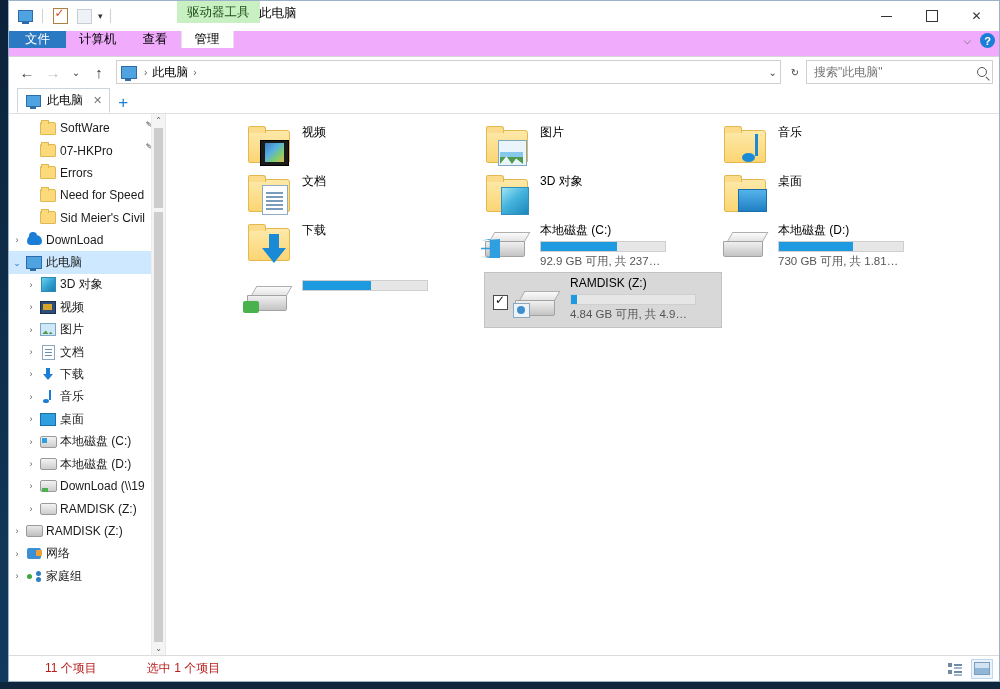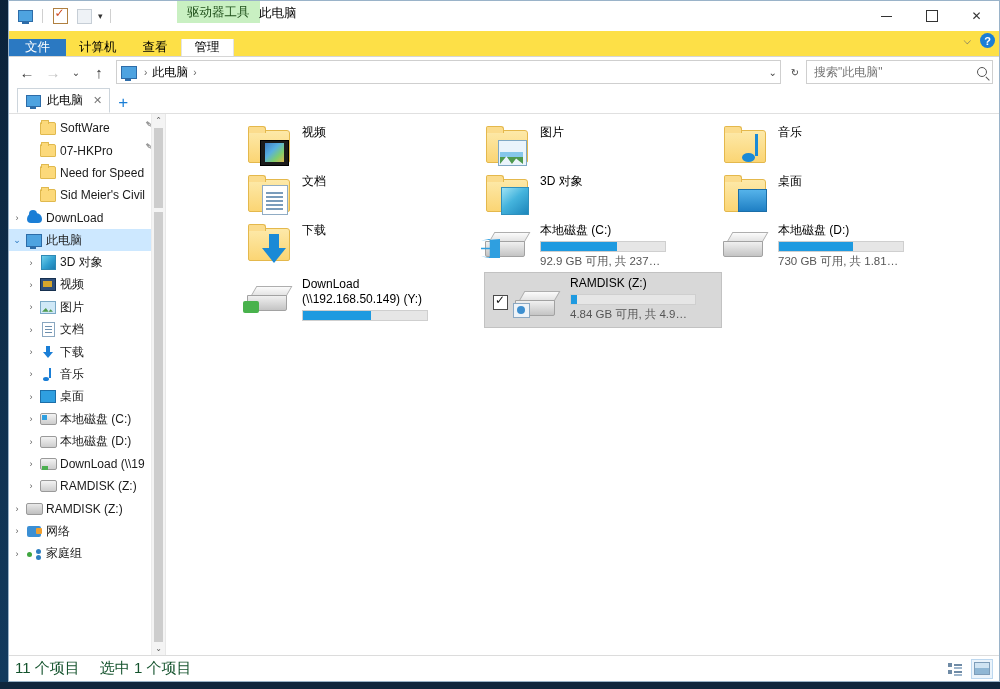--- a/index.html
+++ b/index.html
@@ -134,23 +134,23 @@
     align-items: center;
     justify-content: center;
     font-size: 12px;
     color: #333;
   }
   .wc .glyph-min { width: 11px; height: 1px; background: #333; }
   .wc .glyph-max { width: 10px; height: 10px; border: 1px solid #333; }
   
   .ribbonrow {
     height: 25px;
-    background: #fde047;
-    display: flex;
-    align-items: flex-end;
+    background: #f0abfc;
+    display: flex;
+    align-items: flex-start;
     position: relative;
     flex: none;
     border-bottom: 1px solid #d6d6d6;
   }
   .rtab {
     padding: 0 13px;
     display: flex;
     align-items: center;
     font-size: 12.5px;
     color: #000;
@@ -830,23 +830,24 @@
   .statusbar {
     height: 25px;
     border-top: 1px solid #dcdcdc;
     background: #fff;
     display: flex;
     align-items: center;
     padding: 0 6px;
     flex: none;
   }
   .status-item {
-    font-size: 15px;
-    color: #14532d;
+    font-size: 12px;
+    color: #b91c1c;
     margin-right: 20px;
+    margin-left: 30px;
   }
   .status-views {
     margin-left: auto;
     display: flex;
     gap: 5px;
     align-items: center;
   }
   .vbtn {
     width: 20px; height: 18px;
     display: flex;
@@ -982,20 +983,27 @@
               <div class="folder-s"></div>
             </div>
             <div class="nav-label">07-HKPro</div>
             <div class="pin">✒</div>
           </div>
           <div class="navitem">
             <div class="chev" style="margin-left:14px"></div>
             <div class="nav-ico">
               <div class="folder-s"></div>
             </div>
+            <div class="nav-label">Errors</div>
+          </div>
+          <div class="navitem">
+            <div class="chev" style="margin-left:14px"></div>
+            <div class="nav-ico">
+              <div class="folder-s"></div>
+            </div>
             <div class="nav-label">Need for Speed</div>
           </div>
           <div class="navitem">
             <div class="chev" style="margin-left:14px"></div>
             <div class="nav-ico">
               <div class="folder-s"></div>
             </div>
             <div class="nav-label">Sid Meier's Civil</div>
           </div>
           <div class="navitem">
@@ -1216,21 +1224,20 @@
         </div>
         <div class="tile" style="left: 80px; top: 160px; width: 205px; height: 52px;">
           <div class="tile-icon" style="margin-top:0">
             <div class="drive-big">
               <div class="drive-top"></div>
               <div class="drive-front"></div>
               <div class="drive-badge net"></div>
             </div>
           </div>
           <div class="tile-body">
-            <div class="tile-label two">DownLoad (\\192.168.50.149) (Y:)</div>
             <div class="bar-outer">
               <div class="bar-fill" style="width:55%;background:#1e9ae0"></div>
             </div>
           </div>
         </div>
         <div class="tile selected" style="left: 318px; top: 158px; width: 238px; height: 56px;">
           <div class="tile-check"></div>
           <div class="tile-icon" style="margin-top:6px">
             <div class="drive-big">
               <div class="drive-top"></div>

